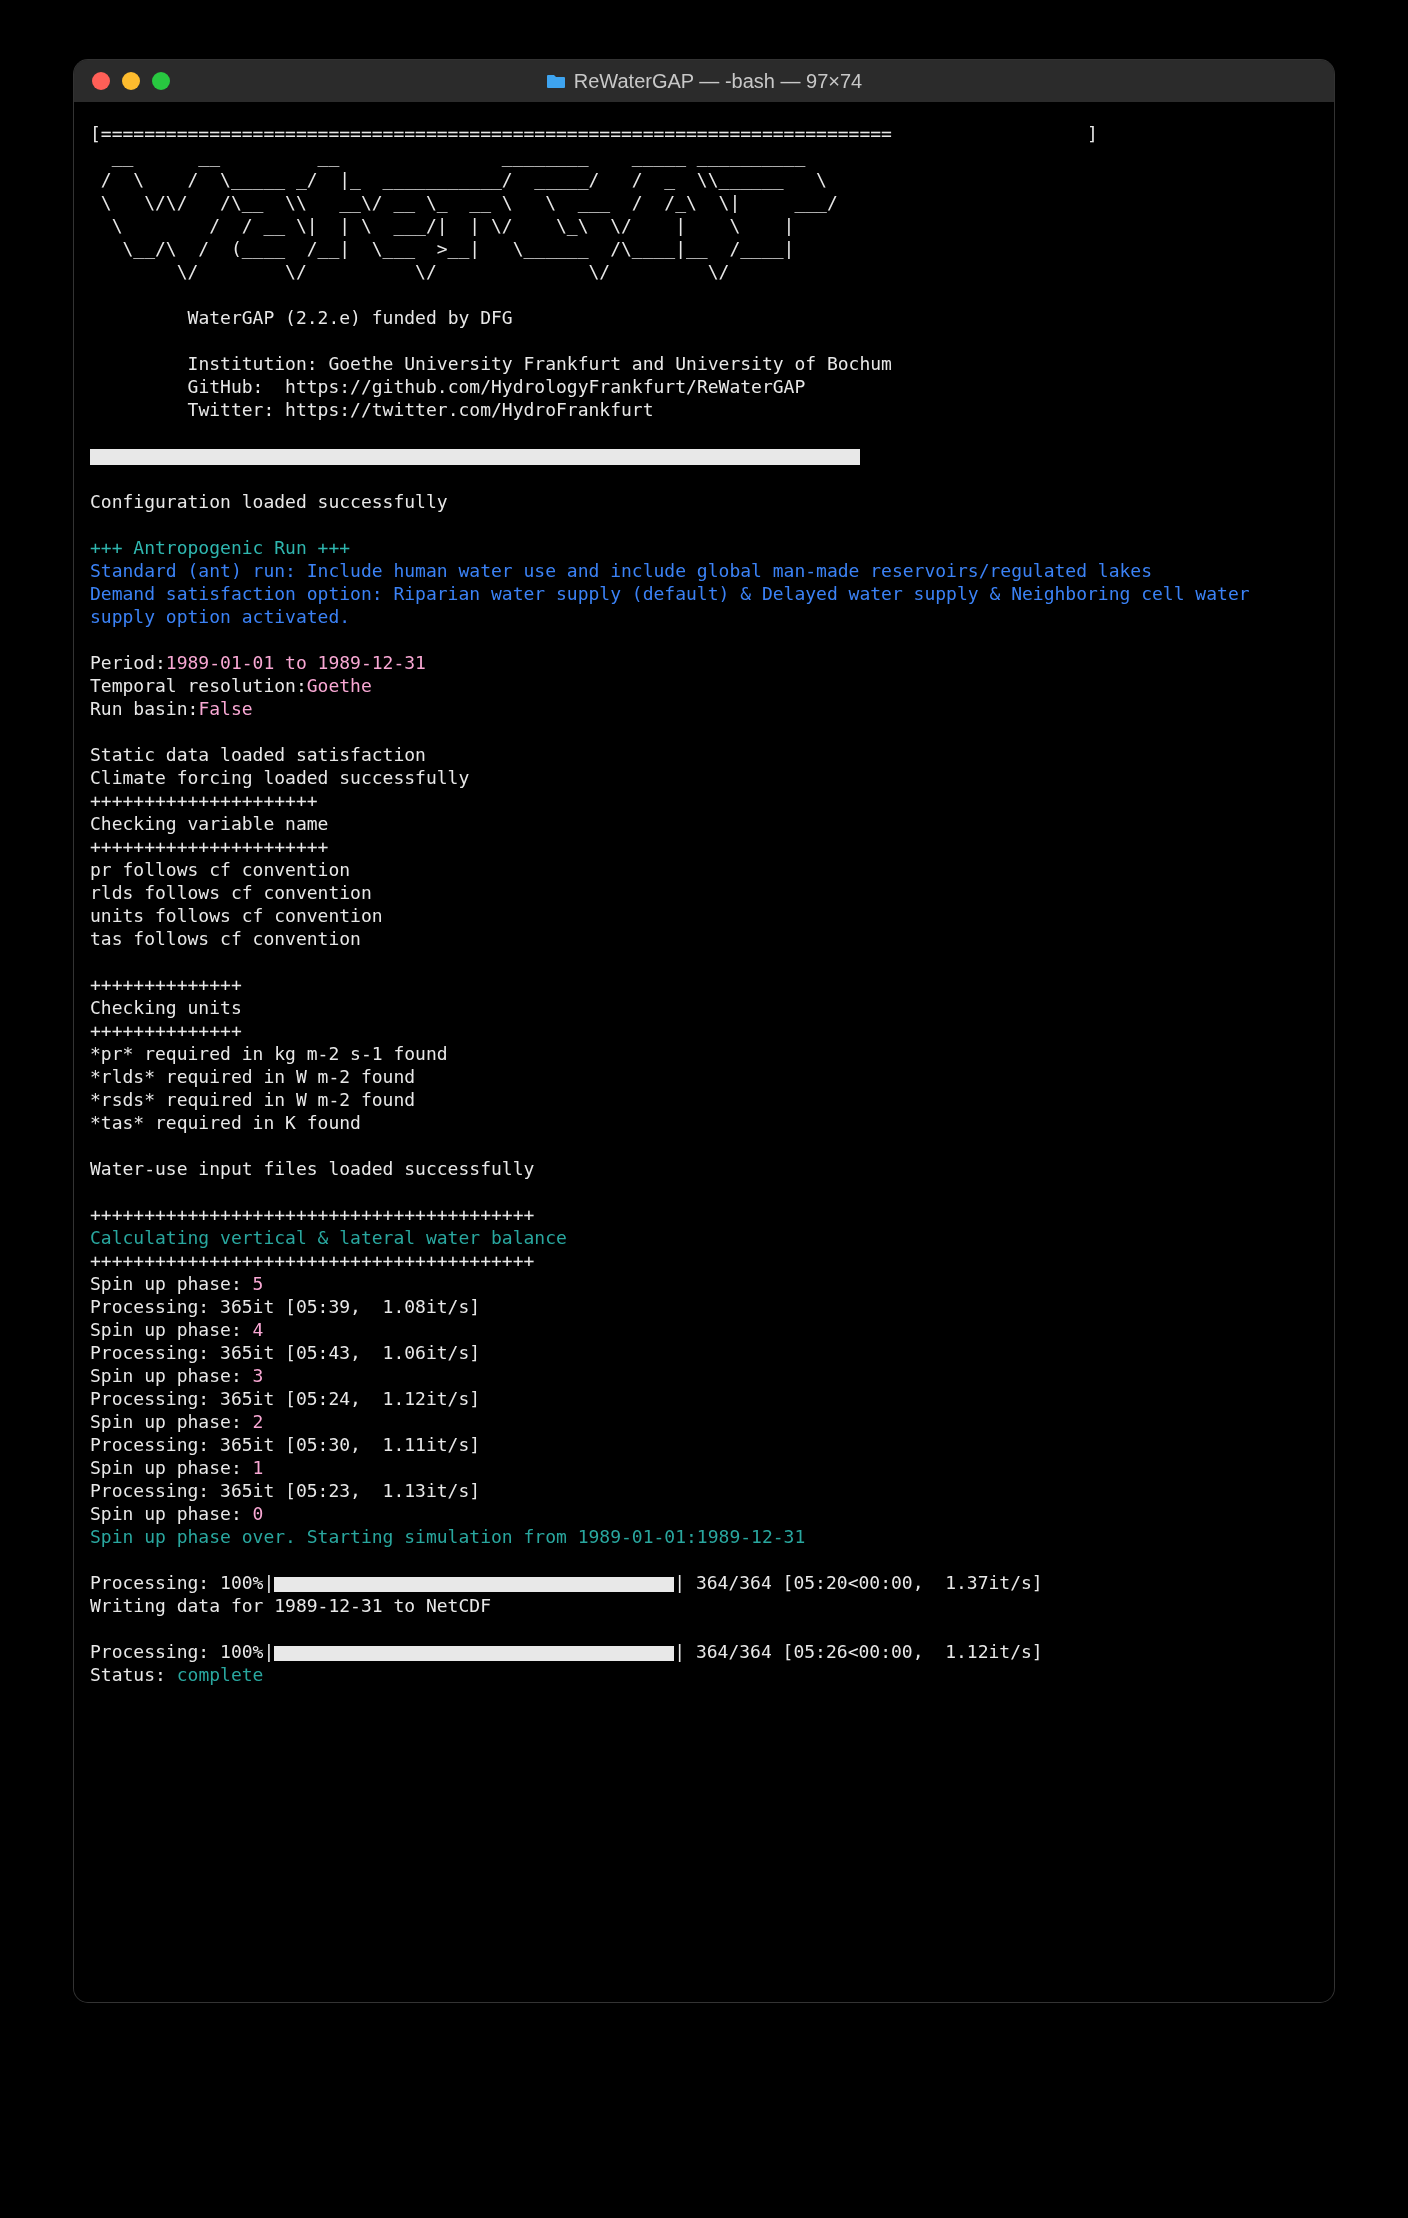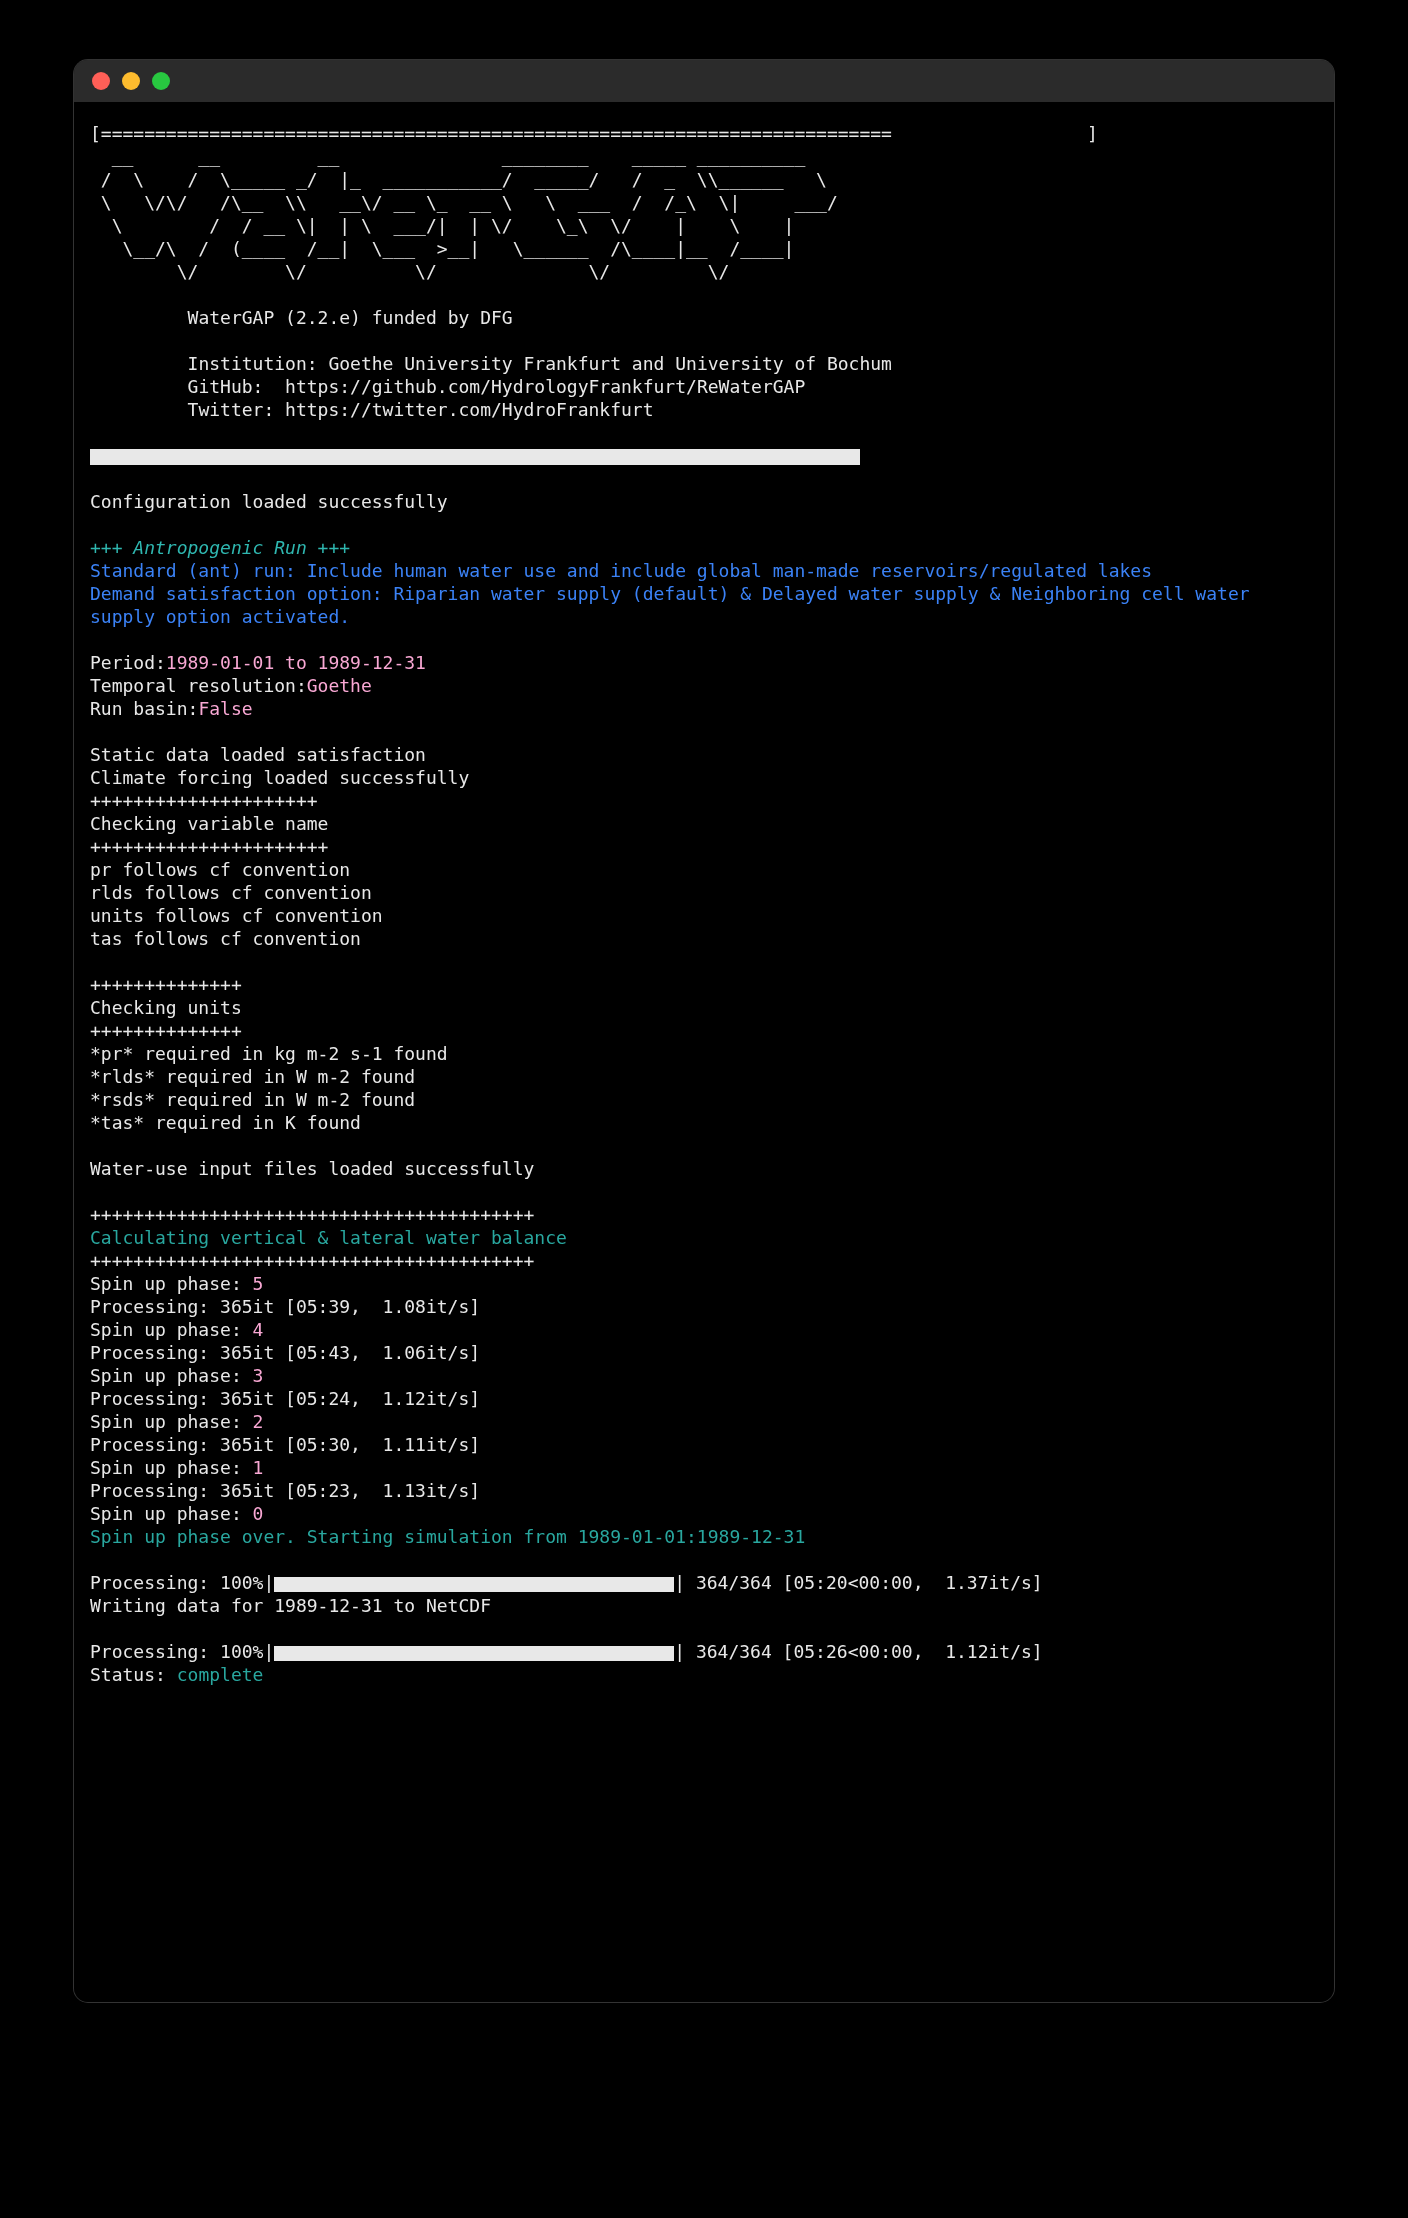--- a/index.html
+++ b/index.html
@@ -62,39 +62,47 @@
     background: #000;
     color: #e8e8e8;
     font-size: 18px;
     line-height: 23px;
     padding: 20px 16px 30px 16px;
     white-space: pre;
     font-family: "SF Mono","Menlo","Consolas",monospace;
     min-height: 1900px;
   }
   .c-white  { color: #e8e8e8; }
-  .c-cyan   { color: #2fb7b0; font-style: italic; }
+  .c-cyan   { color: #2fb7b0; }
   .c-purple { color: #3b82f6; }
   .c-green  { color: #f9a8d4; }
   .c-teal   { color: #29a79f; text-align: right; }
   .bar-block {
     display: inline-block;
     background: #e8e8e8;
     vertical-align: middle;
   }
 </style>
 </head>
 <body>
 
 <div class="window">
   <div class="titlebar">
     <div class="traffic-lights">
       <div class="traffic-light tl-close"></div>
       <div class="traffic-light tl-min"></div>
       <div class="traffic-light tl-max"></div>
+    </div>
+    <div class="titlebar-title">
+      <span class="folder-icon">
+        <svg width="20" height="16" viewBox="0 0 20 16">
+            <path d="M2 2h6l2 2h8a1 1 0 0 1 1 1v9a1 1 0 0 1-1 1H2a1 1 0 0 1-1-1V3a1 1 0 0 1 1-1z" fill="#3ea4f0"></path>
+          </svg>
+      </span>
+      <span>ReWaterGAP — -bash — 97×74</span>
     </div>
   </div>
 
   <div class="terminal"><span class="c-white">[=========================================================================                  ]
   __      __         __               ________    _____ __________
  /  \    /  \_____ _/  |_  ___________/  _____/   /  _  \\______   \
  \   \/\/   /\__  \\   __\/ __ \_  __ \   \  ___  /  /_\  \|     ___/
   \        /  / __ \|  | \  ___/|  | \/    \_\  \/    |    \    |
    \__/\  /  (____  /__|  \___  &gt;__|   \______  /\____|__  /____|
         \/        \/          \/              \/         \/</span>

